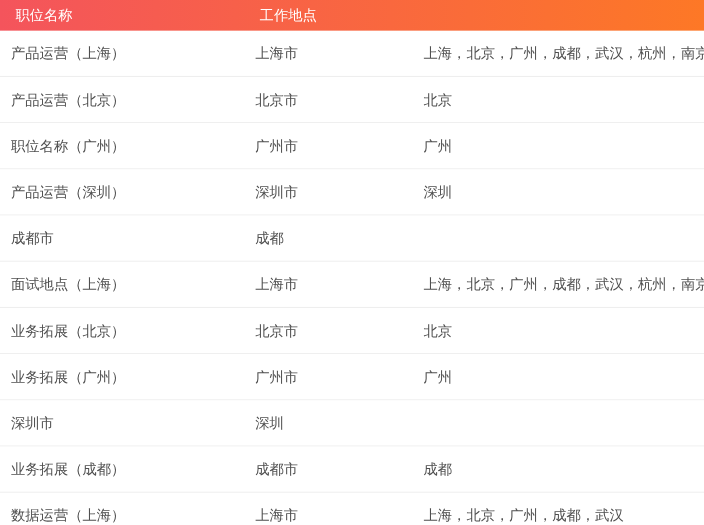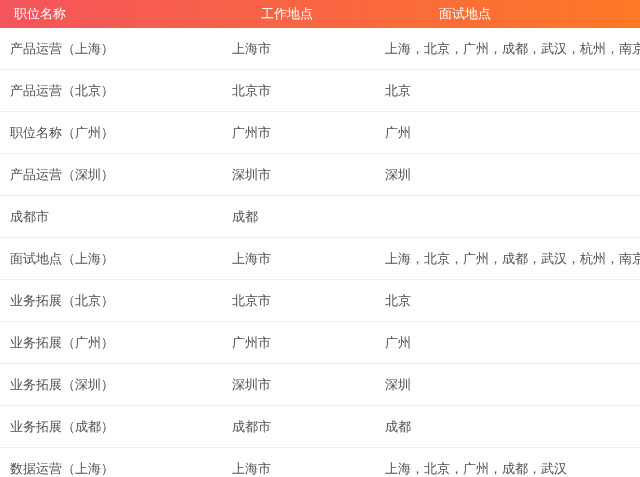--- a/index.html
+++ b/index.html
@@ -13,21 +13,20 @@
   .jobs-table { width: 640px; }
   .thead {
     display: grid;
     grid-template-columns: 222px 153px 1fr;
     align-items: center;
     height: 28px;
     padding-left: 14px;
     background: linear-gradient(90deg, #f4545c 0%, #fd7826 100%);
     color: #ffffff;
     font-size: 13px;
-    gap: 25px;
   }
   .row {
     display: grid;
     grid-template-columns: 222px 153px 1fr;
     align-items: center;
     height: 42px;
     padding-left: 10px;
     border-bottom: 1px solid #eeeeee;
     color: #4f4f4f;
     font-size: 13px;
@@ -36,21 +35,20 @@
   .row:first-of-type { height: 38px; }
   .cell { white-space: nowrap; overflow: hidden; }
 </style>
 </head>
 <body>
 
 <div class="jobs-table">
   <div class="thead">
     <div class="cell">职位名称</div>
     <div class="cell">工作地点</div>
-    <div class="cell">面试地点</div>
   </div>
 
   <div class="row">
     <div class="cell">产品运营（上海）</div>
     <div class="cell">上海市</div>
     <div class="cell">上海，北京，广州，成都，武汉，杭州，南京</div>
   </div>
   <div class="row">
     <div class="cell">产品运营（北京）</div>
     <div class="cell">北京市</div>
@@ -79,21 +77,20 @@
     <div class="cell">业务拓展（北京）</div>
     <div class="cell">北京市</div>
     <div class="cell">北京</div>
   </div>
   <div class="row">
     <div class="cell">业务拓展（广州）</div>
     <div class="cell">广州市</div>
     <div class="cell">广州</div>
   </div>
   <div class="row">
-    <div class="cell">业务拓展（深圳）</div>
     <div class="cell">深圳市</div>
     <div class="cell">深圳</div>
   </div>
   <div class="row">
     <div class="cell">业务拓展（成都）</div>
     <div class="cell">成都市</div>
     <div class="cell">成都</div>
   </div>
   <div class="row">
     <div class="cell">数据运营（上海）</div>

